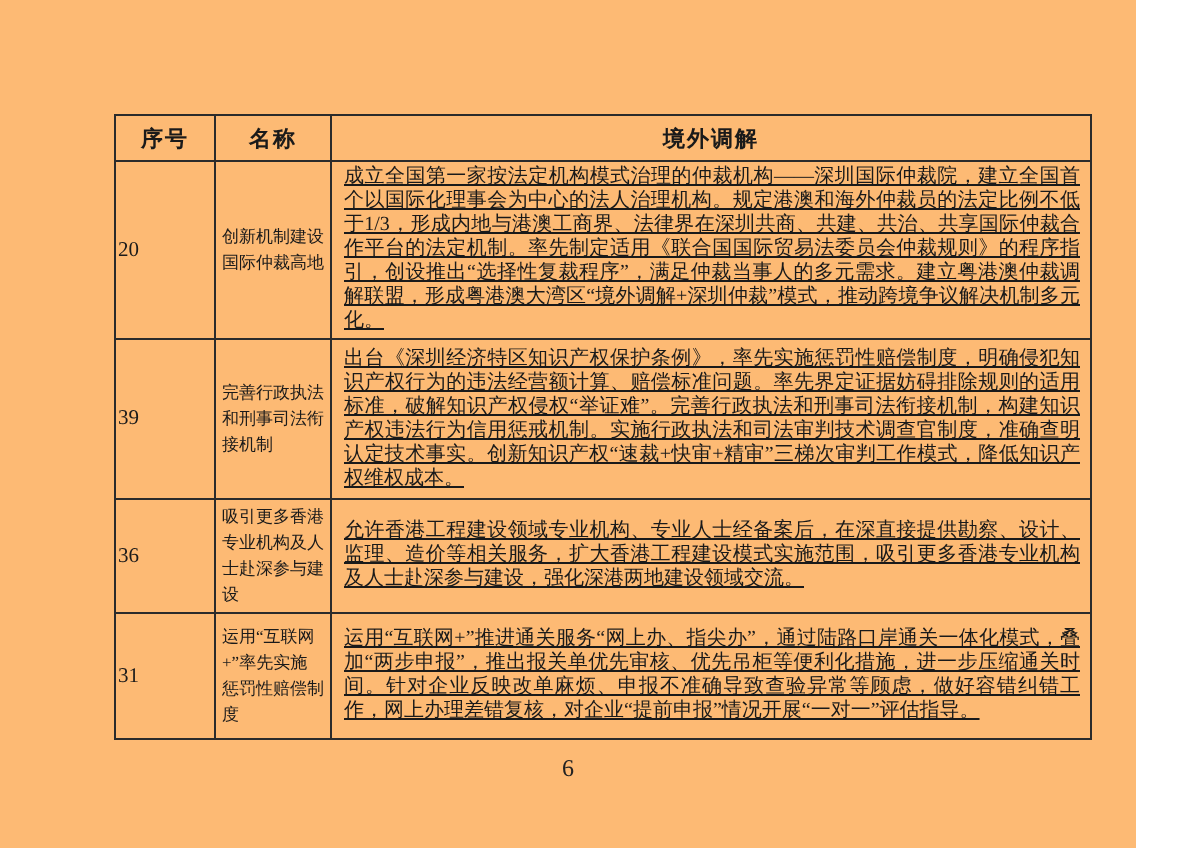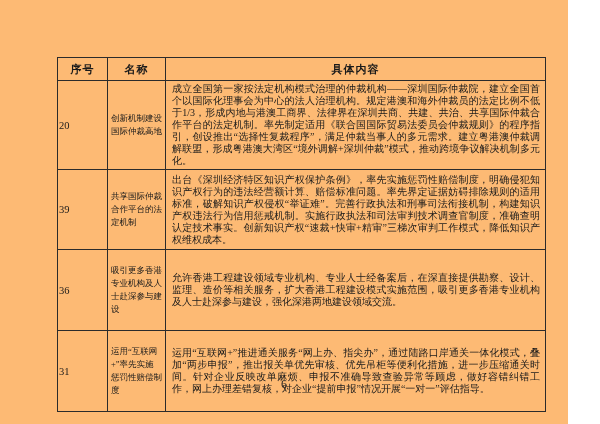--- a/index.html
+++ b/index.html
@@ -47,29 +47,30 @@
   tbody tr:nth-child(3) { height: 56px; }
   tbody tr:nth-child(4) { height: 63px; }
 
   td.cell-no {
     font-size: 10.5px;
     font-family: "Liberation Serif", serif;
   }
   td.cell-name {
     font-size: 8.5px;
     line-height: 13px;
-    padding: 14px 3px;
+    padding: 2px 3px;
     text-align: left;
   }
   td.cell-content {
     font-size: 10px;
     line-height: 12px;
     padding: 2px 5px 2px 6px;
     text-align: justify;
     text-justify: inter-ideograph;
+    text-decoration: underline;
   }
   .page-number {
     position: absolute;
     top: 377px;
     left: 0;
     width: 100%;
     text-align: center;
     font-size: 12px;
     color: #222222;
   }
@@ -82,32 +83,32 @@
   <table class="policy-table">
     <colgroup>
       <col class="col-no">
       <col class="col-name">
       <col class="col-content">
     </colgroup>
     <thead>
       <tr>
         <th>序号</th>
         <th>名称</th>
-        <th>具体内容</th>
+        <th>境外调解</th>
       </tr>
     </thead>
     <tbody>
       <tr>
         <td class="cell-no">20</td>
         <td class="cell-name">创新机制建设国际仲裁高地</td>
         <td class="cell-content">成立全国第一家按法定机构模式治理的仲裁机构——深圳国际仲裁院，建立全国首个以国际化理事会为中心的法人治理机构。规定港澳和海外仲裁员的法定比例不低于1/3，形成内地与港澳工商界、法律界在深圳共商、共建、共治、共享国际仲裁合作平台的法定机制。率先制定适用《联合国国际贸易法委员会仲裁规则》的程序指引，创设推出“选择性复裁程序”，满足仲裁当事人的多元需求。建立粤港澳仲裁调解联盟，形成粤港澳大湾区“境外调解+深圳仲裁”模式，推动跨境争议解决机制多元化。</td>
       </tr>
       <tr>
         <td class="cell-no">39</td>
-        <td class="cell-name">共享国际仲裁合作平台的法定机制</td>
+        <td class="cell-name">完善行政执法和刑事司法衔接机制</td>
         <td class="cell-content">出台《深圳经济特区知识产权保护条例》，率先实施惩罚性赔偿制度，明确侵犯知识产权行为的违法经营额计算、赔偿标准问题。率先界定证据妨碍排除规则的适用标准，破解知识产权侵权“举证难”。完善行政执法和刑事司法衔接机制，构建知识产权违法行为信用惩戒机制。实施行政执法和司法审判技术调查官制度，准确查明认定技术事实。创新知识产权“速裁+快审+精审”三梯次审判工作模式，降低知识产权维权成本。</td>
       </tr>
       <tr>
         <td class="cell-no">36</td>
         <td class="cell-name">吸引更多香港专业机构及人士赴深参与建设</td>
         <td class="cell-content">允许香港工程建设领域专业机构、专业人士经备案后，在深直接提供勘察、设计、监理、造价等相关服务，扩大香港工程建设模式实施范围，吸引更多香港专业机构及人士赴深参与建设，强化深港两地建设领域交流。</td>
       </tr>
       <tr>
         <td class="cell-no">31</td>
         <td class="cell-name">运用“互联网+”率先实施惩罚性赔偿制度</td>

